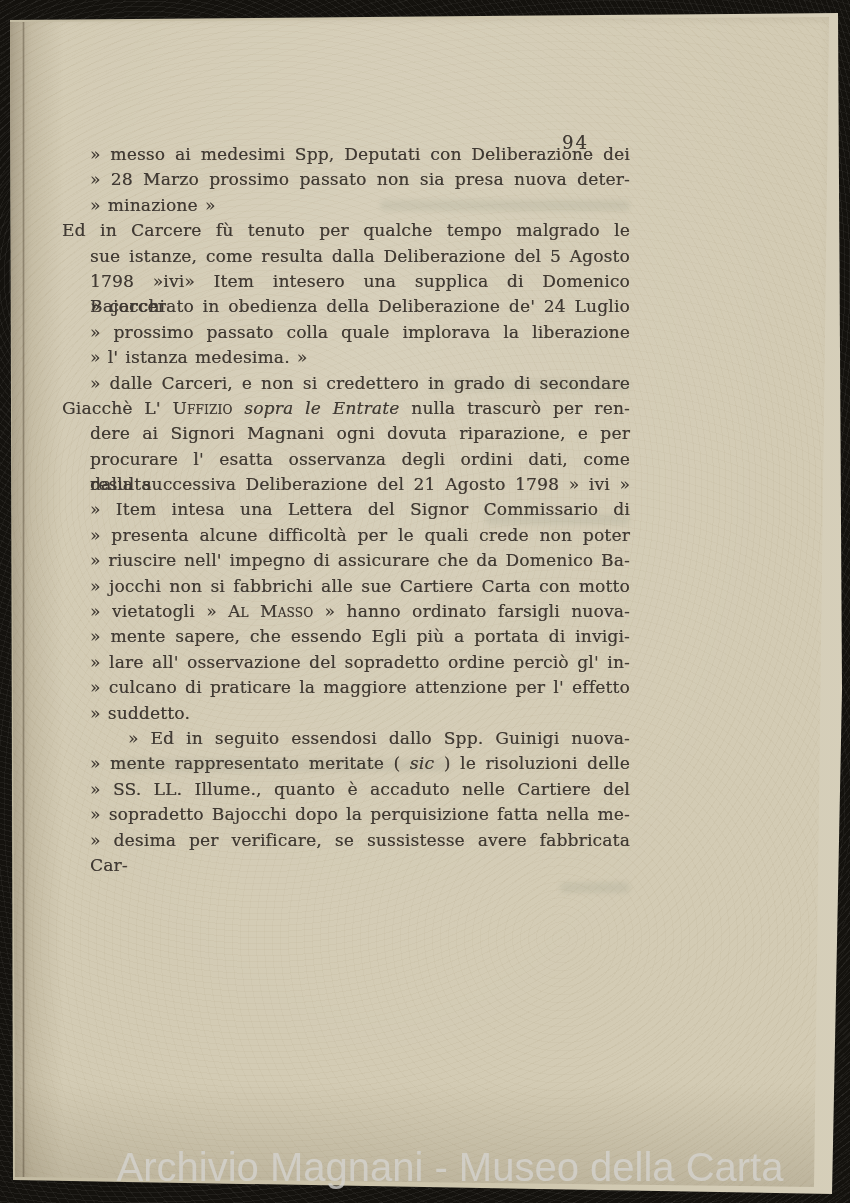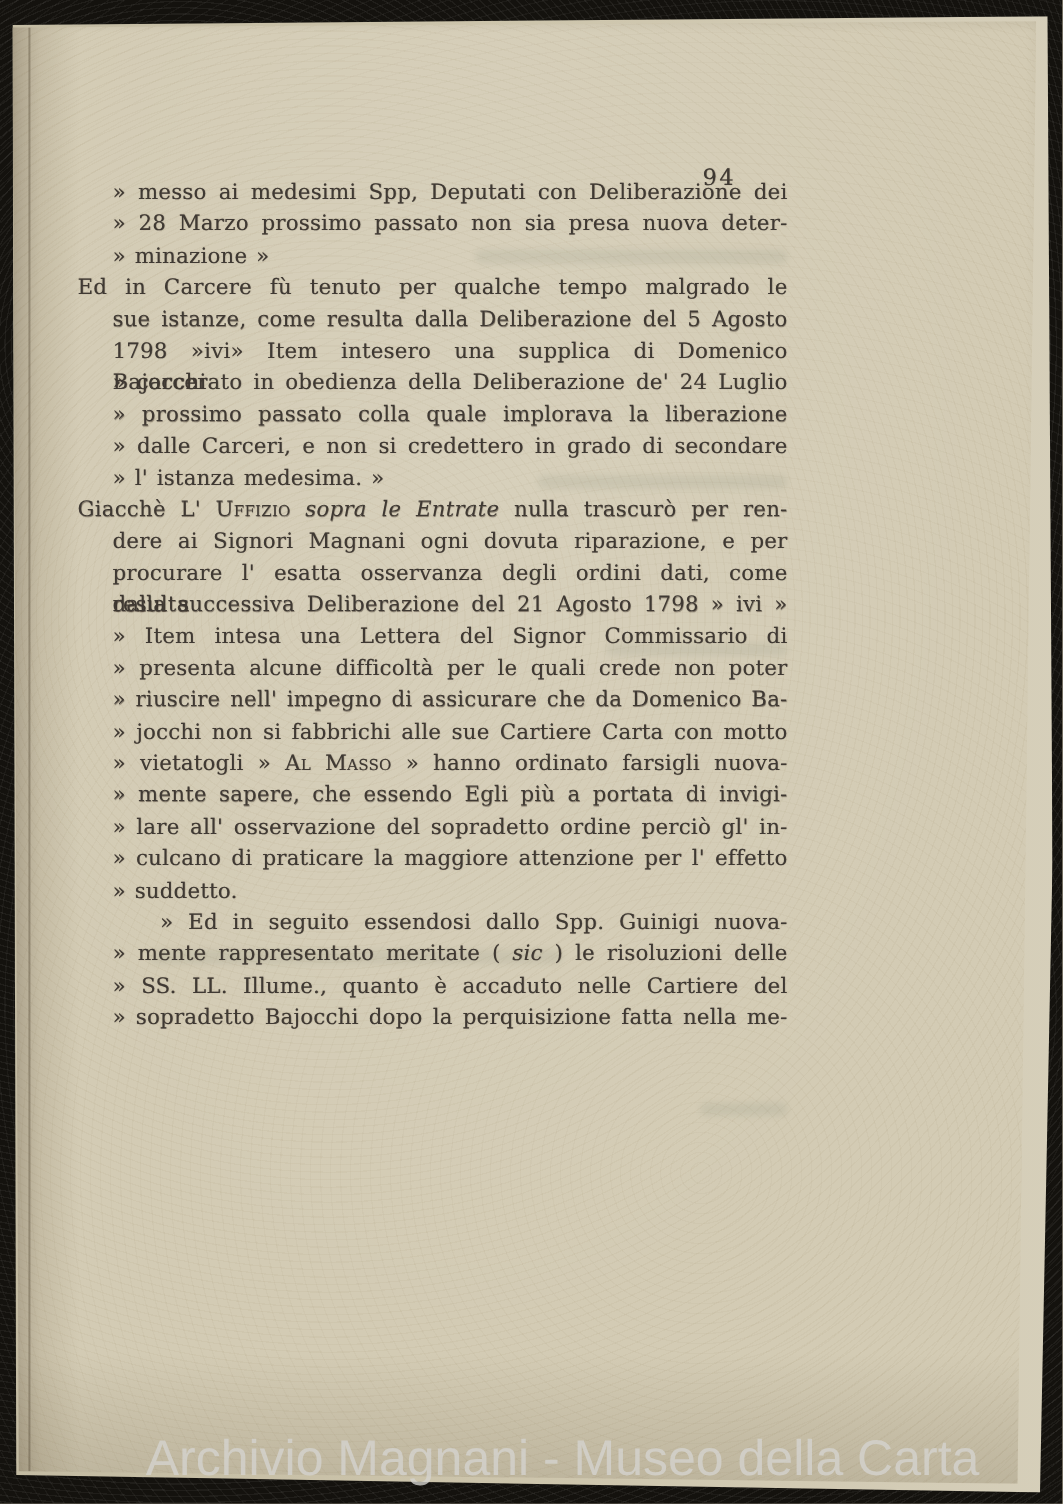--- a/index.html
+++ b/index.html
@@ -93,35 +93,36 @@
 
   <div class="text-block">
       <div class="line q j"><span>» messo ai medesimi Spp, Deputati con Deliberazione dei</span></div>
       <div class="line q j"><span>» 28 Marzo prossimo passato non sia presa nuova deter-</span></div>
       <div class="line q"><span>» minazione »</span></div>
       <div class="line f j"><span>Ed in Carcere fù tenuto per qualche tempo malgrado le</span></div>
       <div class="line q j"><span>sue istanze, come resulta dalla Deliberazione del 5 Agosto</span></div>
       <div class="line q j"><span>1798 »ivi» Item intesero  una supplica di Domenico Bajocchi</span></div>
       <div class="line q j"><span>» carcerato in obedienza della Deliberazione de' 24 Luglio</span></div>
       <div class="line q j"><span>» prossimo passato colla quale implorava la liberazione</span></div>
+      <div class="line q"><span>» l' istanza medesima. »</span></div>
       <div class="line q j"><span>» dalle Carceri, e non si credettero in grado di secondare</span></div>
-      <div class="line q"><span>» l' istanza medesima. »</span></div>
       <div class="line f j"><span>Giacchè </span><span>L' </span><span class="sc">Uffizio</span><span> </span><span class="it">sopra le Entrate</span><span> nulla trascurò per ren-</span></div>
       <div class="line q j"><span>dere ai Signori Magnani ogni dovuta riparazione, e per</span></div>
       <div class="line q j"><span>procurare l' esatta osservanza degli ordini dati, come resulta</span></div>
       <div class="line q j"><span>dalla successiva Deliberazione del 21 Agosto 1798 » ivi »</span></div>
       <div class="line q j"><span>» Item intesa una Lettera del Signor Commissario di</span></div>
       <div class="line q j"><span>» presenta alcune difficoltà per le quali crede non poter</span></div>
       <div class="line q j"><span>» riuscire nell' impegno di assicurare che da Domenico Ba-</span></div>
       <div class="line q j"><span>» jocchi non si fabbrichi alle sue Cartiere Carta con motto</span></div>
       <div class="line q j"><span>» vietatogli » </span><span class="sc">Al Masso</span><span> » hanno ordinato farsigli nuova-</span></div>
       <div class="line q j"><span>» mente sapere, che essendo Egli più a portata di invigi-</span></div>
       <div class="line q j"><span>» lare all' osservazione del sopradetto ordine perciò gl' in-</span></div>
       <div class="line q j"><span>» culcano di praticare la maggiore attenzione per l' effetto</span></div>
       <div class="line q"><span>» suddetto.</span></div>
       <div class="line d j"><span>» Ed in seguito essendosi dallo Spp. Guinigi nuova-</span></div>
       <div class="line q j"><span>» mente rappresentato meritate ( </span><span class="it">sic</span><span> ) le risoluzioni delle</span></div>
       <div class="line q j"><span>» SS. LL. Illume., quanto è accaduto nelle Cartiere del</span></div>
       <div class="line q j"><span>» sopradetto Bajocchi dopo la perquisizione fatta nella me-</span></div>
+      <div class="line q j"><span>» desima per verificare, se sussistesse avere fabbricata Car-</span></div>
     </div>
 </div>
 
 <div class="watermark">Archivio Magnani - Museo della Carta</div>
 
 </body></html>

